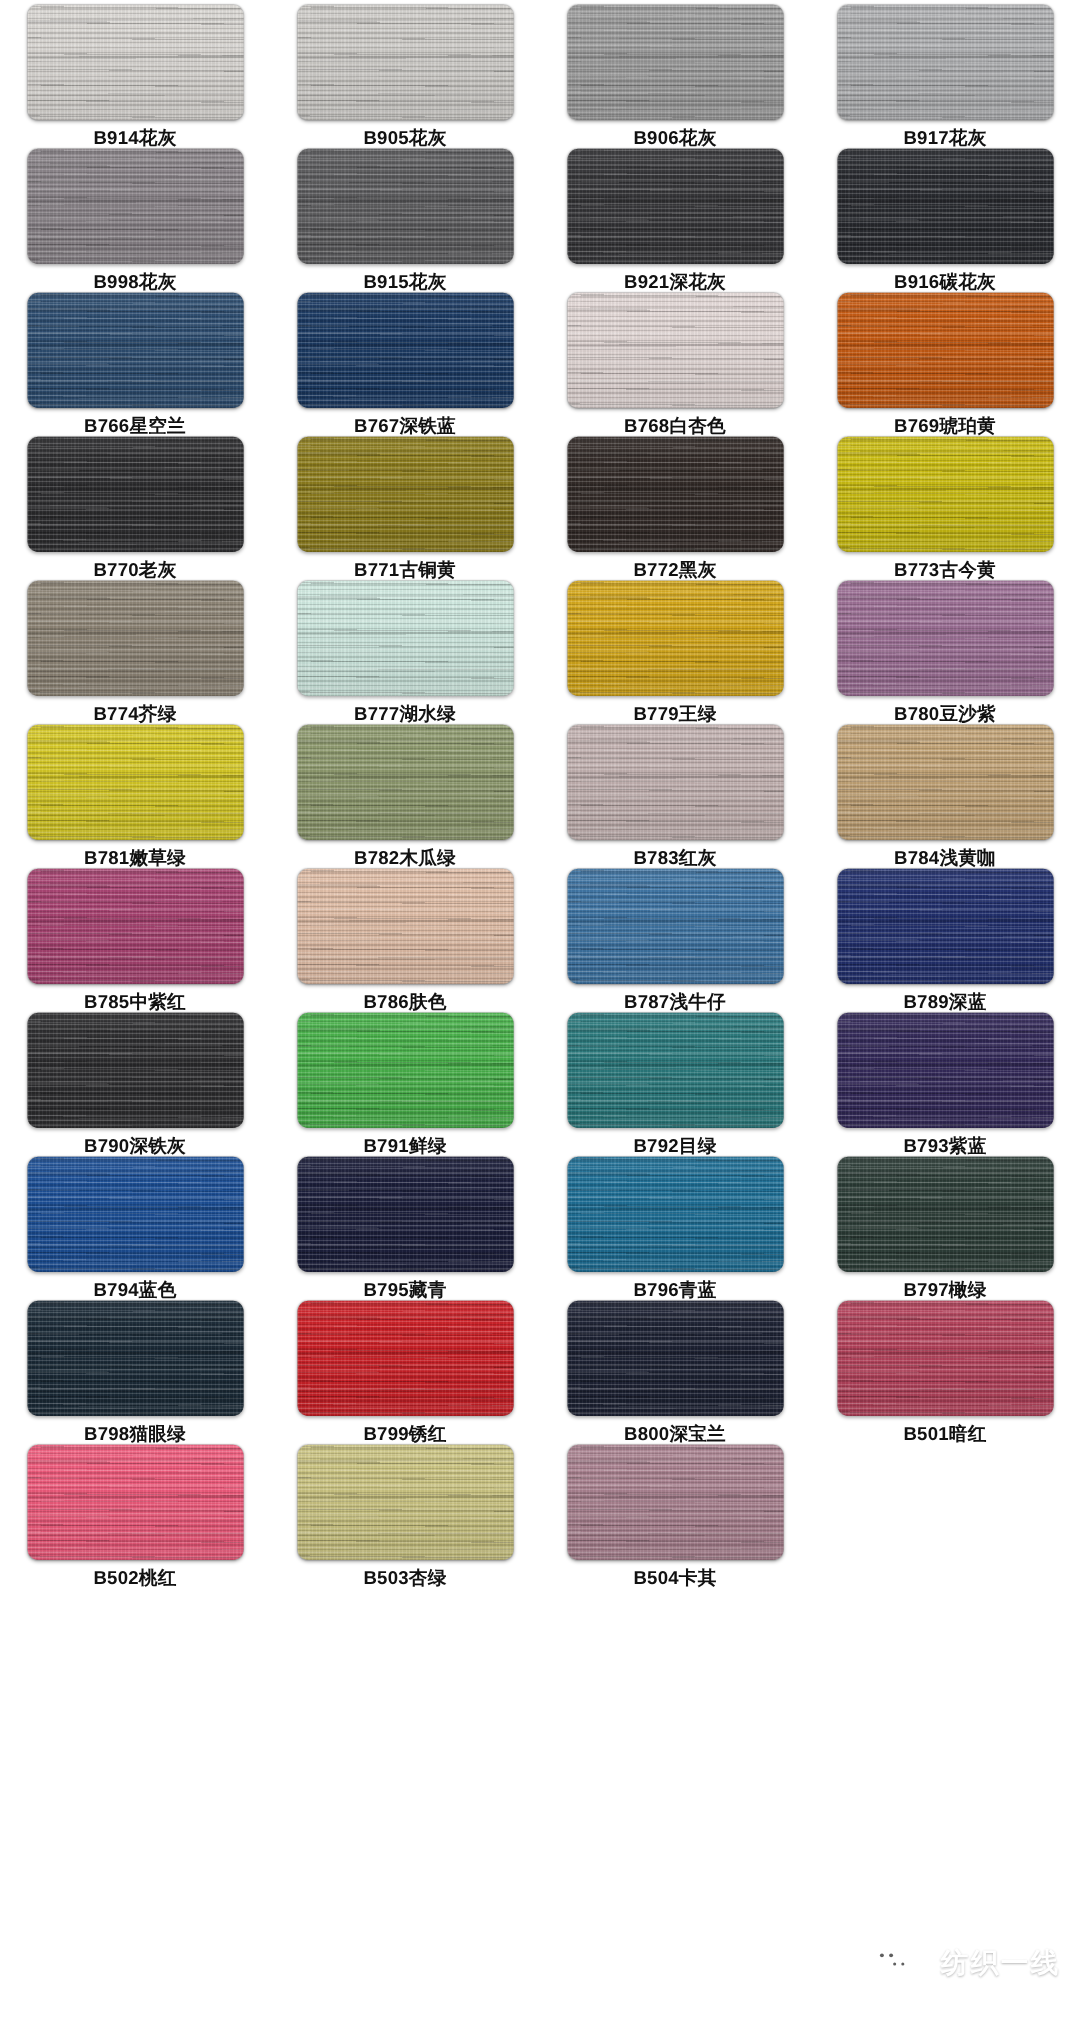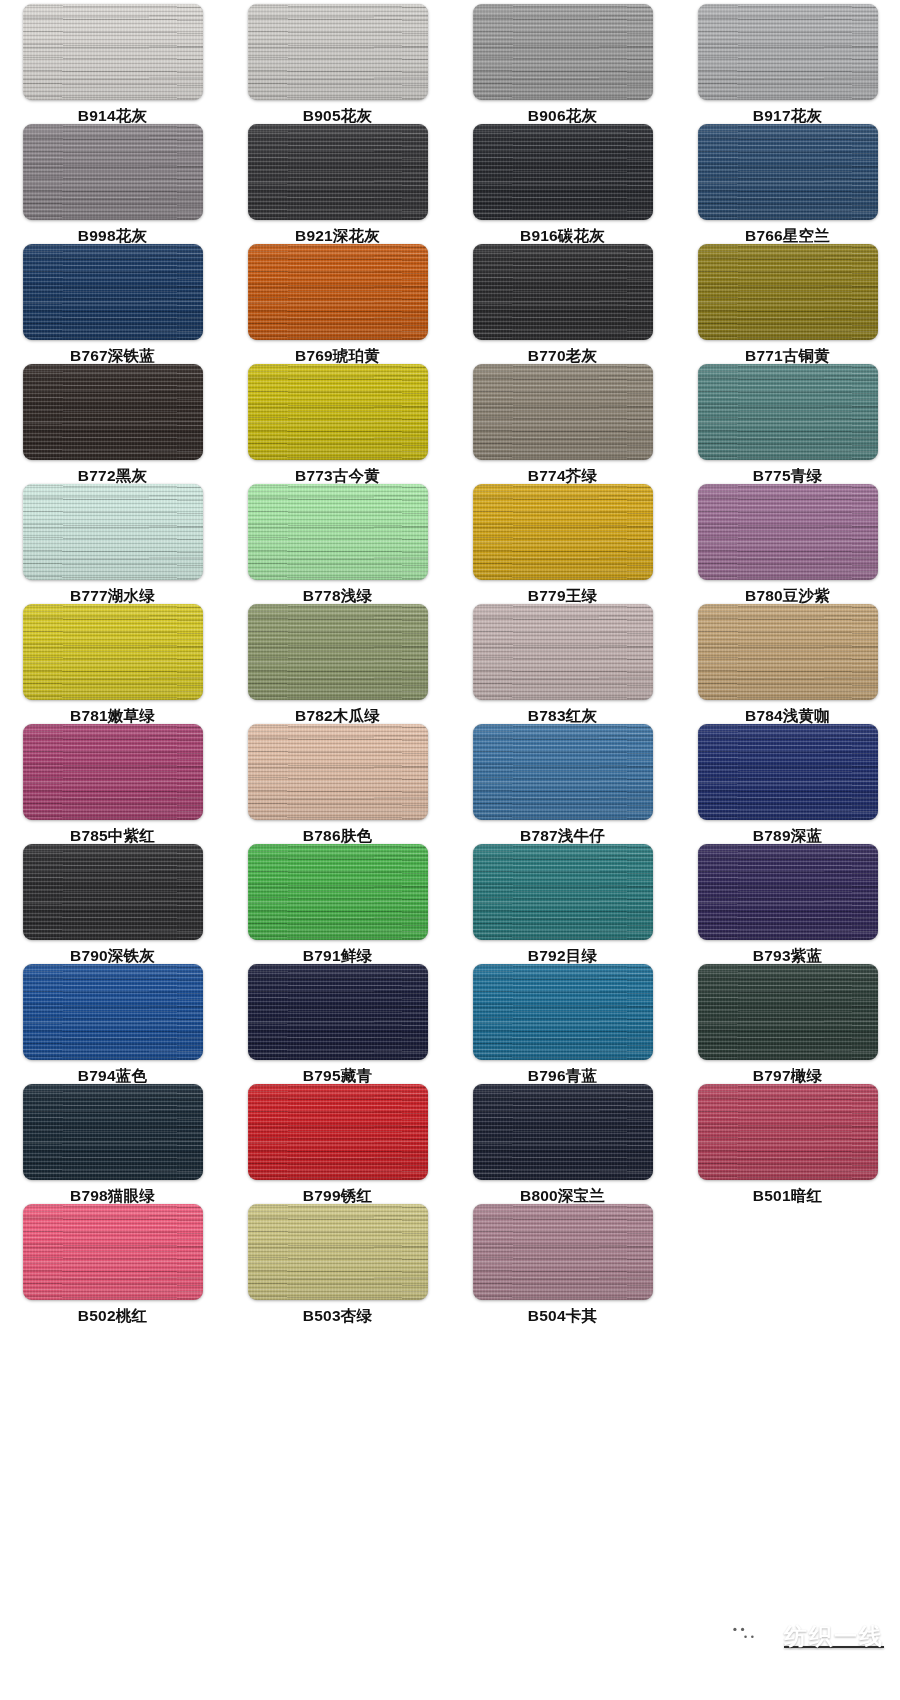--- a/index.html
+++ b/index.html
@@ -108,25 +108,24 @@
     white-space:nowrap;
     line-height:1.1;
     text-align:center;
   }
   
   .watermark{
     position:absolute;
     right:16px;
     bottom:48px;
     display:flex;
-    align-items:flex-end;
+    align-items:center;
     gap:24px;
     opacity:.82;
     pointer-events:none;
-    text-decoration:underline;
   }
   .wm-logo{
     width:34px;height:34px;
     position:relative;
     flex:0 0 auto;
   }
   .wm-text{
     font-size:23px;
     font-weight:bold;
     color:#ffffff;
@@ -179,20 +178,29 @@
       <div class="cell">
         <div class="swatch" style="background-color: rgb(138, 132, 137);">
           <span class="tex-a"></span>
           <span class="tex-b"></span>
           <span class="tex-c"></span>
           <span class="tex-d"></span>
         </div>
         <div class="label">B998花灰</div>
       </div>
       <div class="cell">
+        <div class="swatch" style="background-color: rgb(93, 93, 95);">
+          <span class="tex-a"></span>
+          <span class="tex-b"></span>
+          <span class="tex-c"></span>
+          <span class="tex-d"></span>
+        </div>
+        <div class="label">B915花灰</div>
+      </div>
+      <div class="cell">
         <div class="swatch" style="background-color: rgb(55, 55, 58);">
           <span class="tex-a"></span>
           <span class="tex-b"></span>
           <span class="tex-c"></span>
           <span class="tex-d"></span>
         </div>
         <div class="label">B921深花灰</div>
       </div>
       <div class="cell">
         <div class="swatch" style="background-color: rgb(42, 44, 49);">
@@ -215,20 +223,29 @@
       <div class="cell">
         <div class="swatch" style="background-color: rgb(27, 58, 99);">
           <span class="tex-a"></span>
           <span class="tex-b"></span>
           <span class="tex-c"></span>
           <span class="tex-d"></span>
         </div>
         <div class="label">B767深铁蓝</div>
       </div>
       <div class="cell">
+        <div class="swatch" style="background-color: rgb(227, 216, 214);">
+          <span class="tex-a"></span>
+          <span class="tex-b"></span>
+          <span class="tex-c"></span>
+          <span class="tex-d"></span>
+        </div>
+        <div class="label">B768白杏色</div>
+      </div>
+      <div class="cell">
         <div class="swatch" style="background-color: rgb(198, 90, 18);">
           <span class="tex-a"></span>
           <span class="tex-b"></span>
           <span class="tex-c"></span>
           <span class="tex-d"></span>
         </div>
         <div class="label">B769琥珀黄</div>
       </div>
       <div class="cell">
         <div class="swatch" style="background-color: rgb(46, 46, 48);">
@@ -269,45 +286,27 @@
       <div class="cell">
         <div class="swatch" style="background-color: rgb(142, 133, 118);">
           <span class="tex-a"></span>
           <span class="tex-b"></span>
           <span class="tex-c"></span>
           <span class="tex-d"></span>
         </div>
         <div class="label">B774芥绿</div>
       </div>
       <div class="cell">
-        <div class="swatch" style="background-color: rgb(84, 131, 129);">
-          <span class="tex-a"></span>
-          <span class="tex-b"></span>
-          <span class="tex-c"></span>
-          <span class="tex-d"></span>
-        </div>
-        <div class="label">B775青绿</div>
-      </div>
-      <div class="cell">
         <div class="swatch" style="background-color: rgb(207, 233, 224);">
           <span class="tex-a"></span>
           <span class="tex-b"></span>
           <span class="tex-c"></span>
           <span class="tex-d"></span>
         </div>
         <div class="label">B777湖水绿</div>
-      </div>
-      <div class="cell">
-        <div class="swatch" style="background-color: rgb(168, 232, 167);">
-          <span class="tex-a"></span>
-          <span class="tex-b"></span>
-          <span class="tex-c"></span>
-          <span class="tex-d"></span>
-        </div>
-        <div class="label">B778浅绿</div>
       </div>
       <div class="cell">
         <div class="swatch" style="background-color: rgb(213, 168, 26);">
           <span class="tex-a"></span>
           <span class="tex-b"></span>
           <span class="tex-c"></span>
           <span class="tex-d"></span>
         </div>
         <div class="label">B779王绿</div>
       </div>

